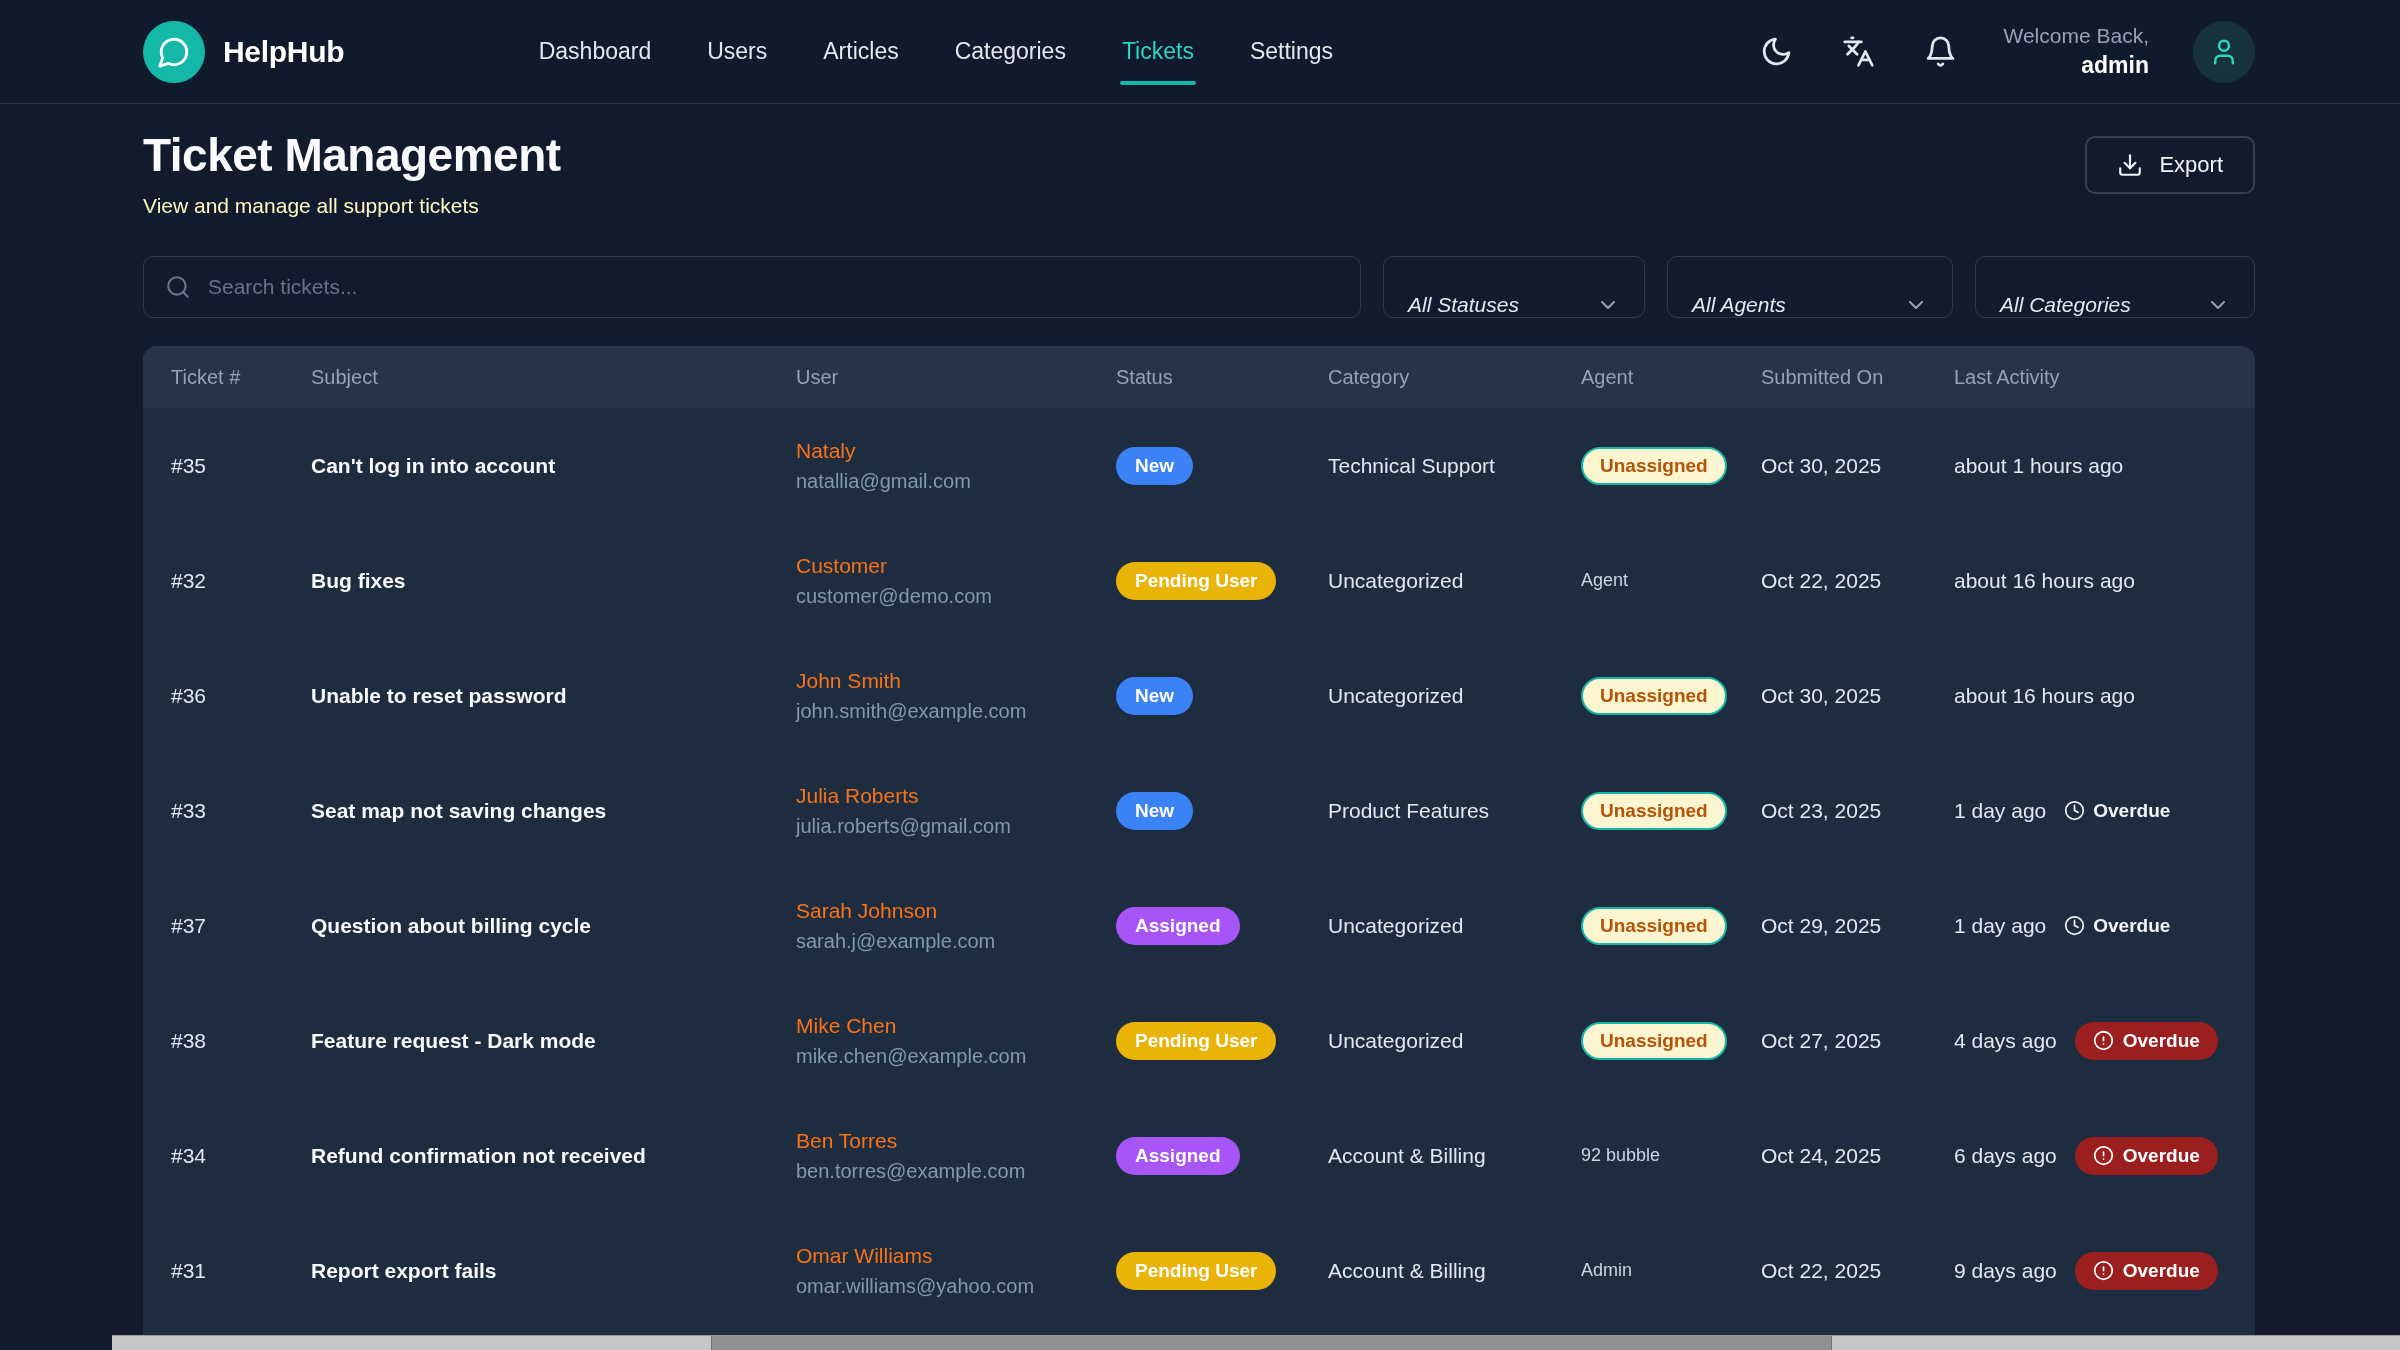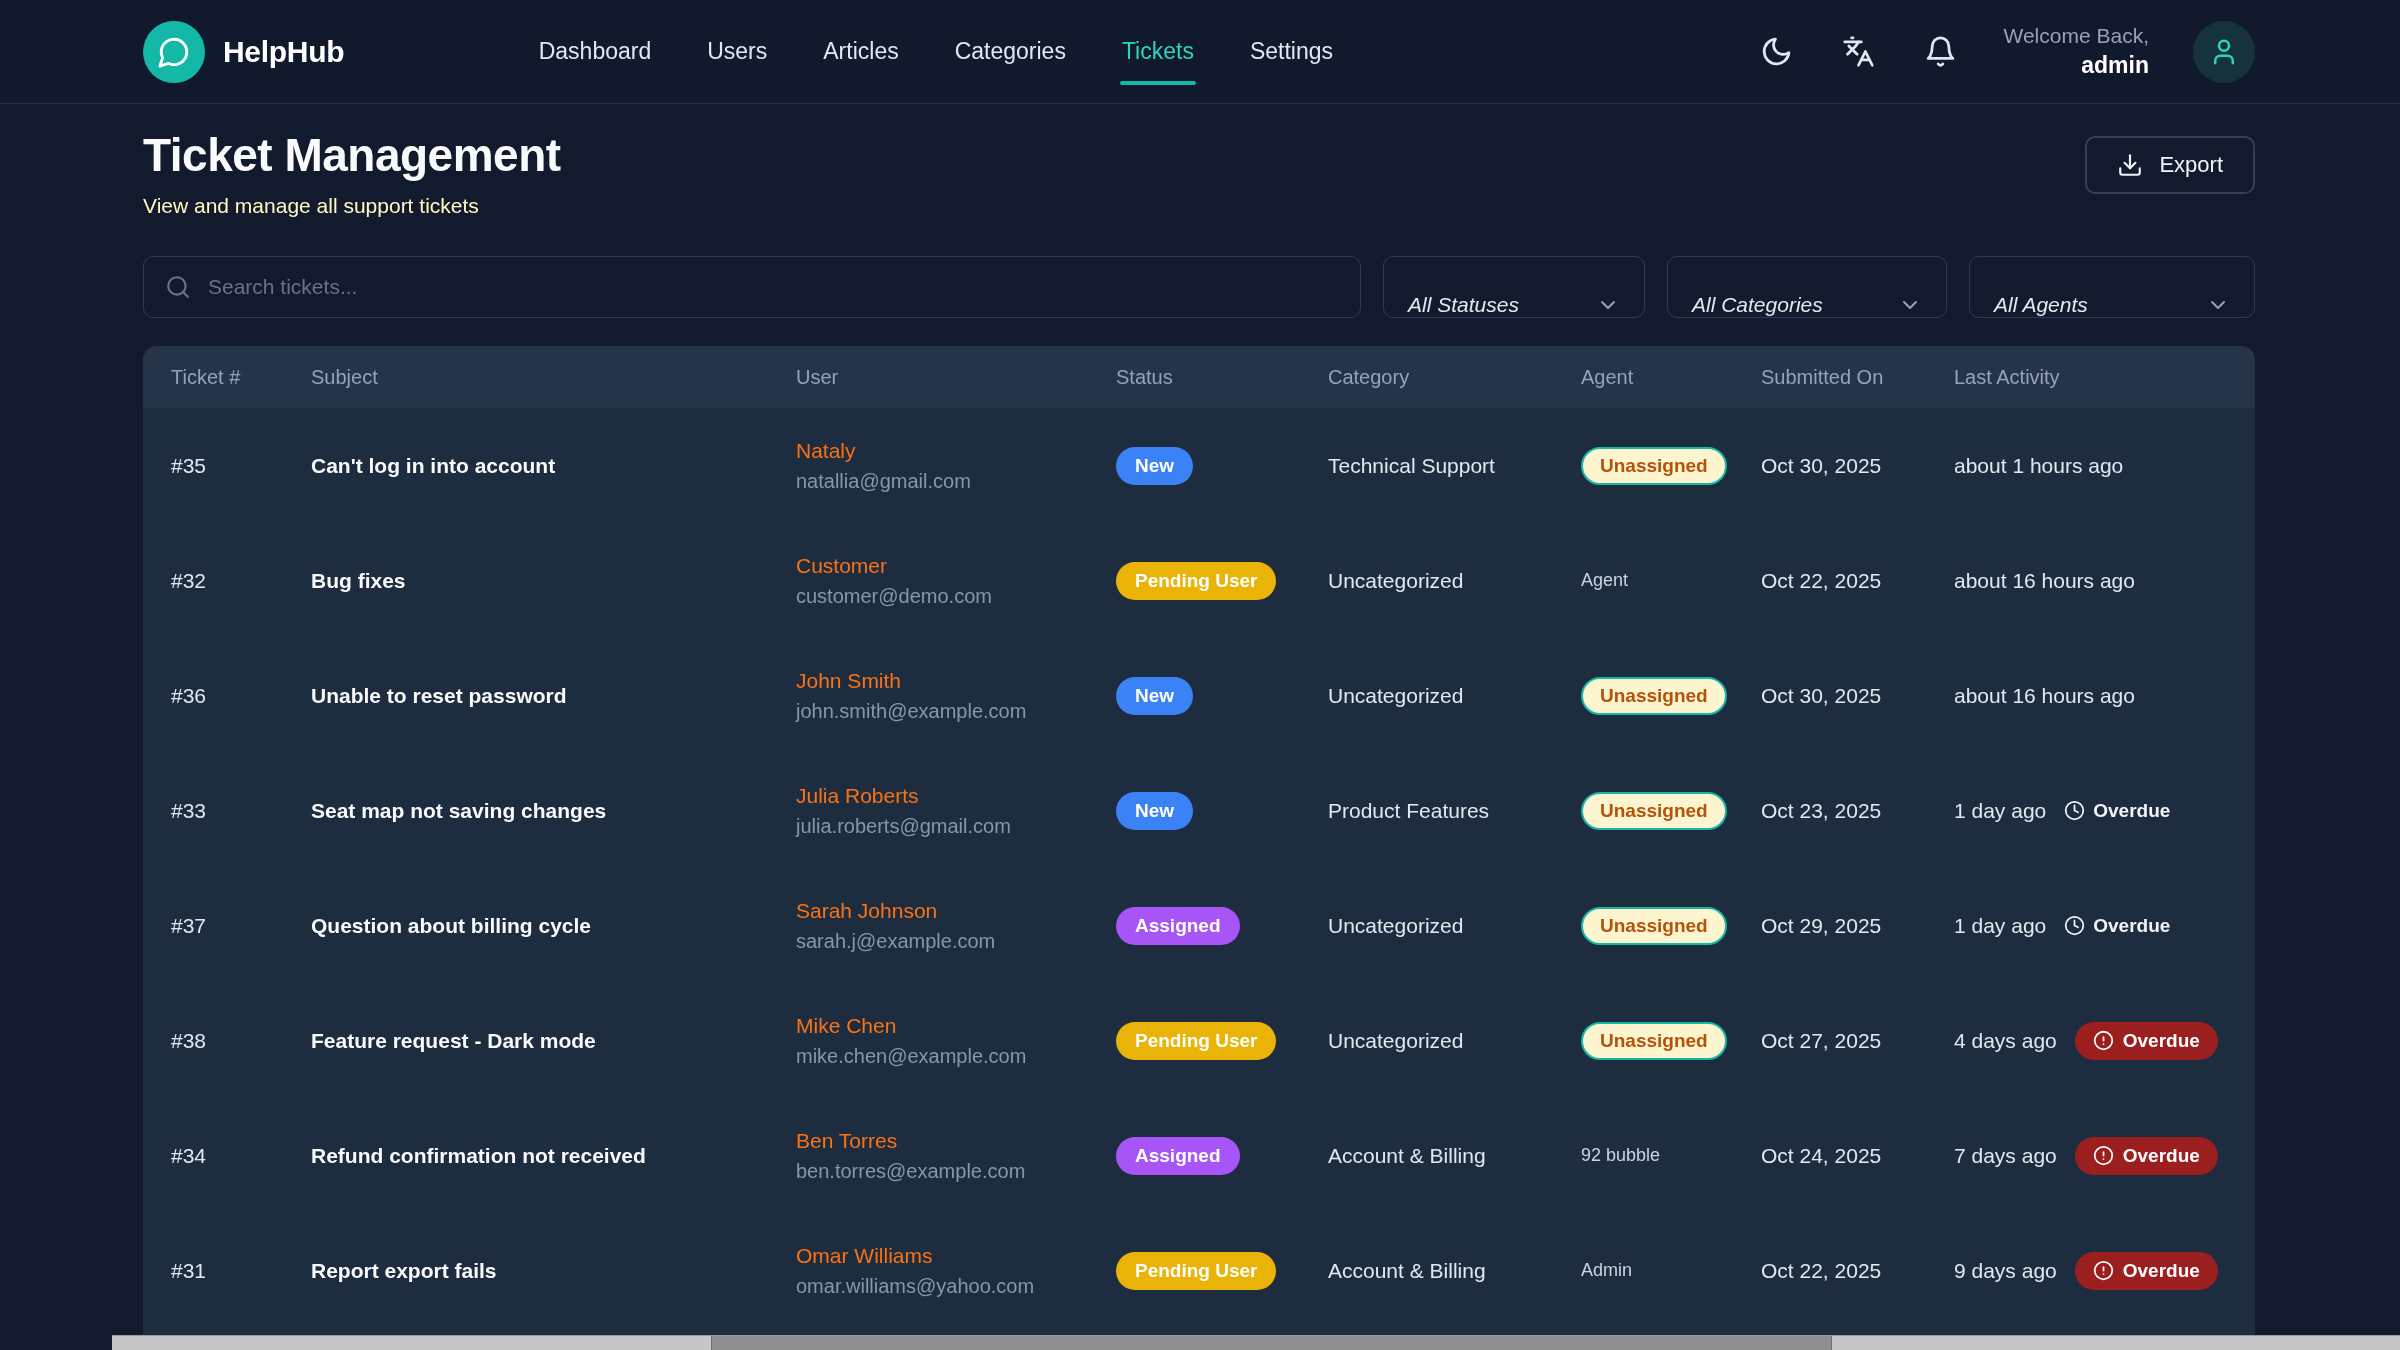--- a/index.html
+++ b/index.html
@@ -223,28 +223,28 @@
           <line x1="21" y1="21" x2="16.65" y2="16.65"></line>
         </svg>
       <input class="search-input" type="text" placeholder="Search tickets..." style="">
     </div>
     <div class="select w1">
       <span>All Statuses</span>
       <svg viewBox="0 0 24 24" fill="none" stroke-width="2" stroke-linecap="round" stroke-linejoin="round">
           <polyline points="6 9 12 15 18 9"></polyline>
         </svg>
     </div>
+    <div class="select w3">
+      <span>All Agents</span>
+      <svg viewBox="0 0 24 24" fill="none" stroke-width="2" stroke-linecap="round" stroke-linejoin="round">
+          <polyline points="6 9 12 15 18 9"></polyline>
+        </svg>
+    </div>
     <div class="select w2">
       <span>All Categories</span>
-      <svg viewBox="0 0 24 24" fill="none" stroke-width="2" stroke-linecap="round" stroke-linejoin="round">
-          <polyline points="6 9 12 15 18 9"></polyline>
-        </svg>
-    </div>
-    <div class="select w3">
-      <span>All Agents</span>
       <svg viewBox="0 0 24 24" fill="none" stroke-width="2" stroke-linecap="round" stroke-linejoin="round">
           <polyline points="6 9 12 15 18 9"></polyline>
         </svg>
     </div>
   </div>
 
   <div class="card">
     <div class="thead" id="table-head">
         <div class="hcell">Ticket #</div>
         <div class="hcell">Subject</div>
@@ -407,21 +407,21 @@
     </div>
     <div class="cell-status">
       <span class="badge b-assigned">Assigned</span>
     </div>
     <div class="cell-category">Account &amp; Billing</div>
     <div class="cell-agent">
       <span class="agent-named">92 bubble</span>
     </div>
     <div class="cell-submitted">Oct 24, 2025</div>
     <div class="cell-activity">
-      <span class="activity-text">7 days ago</span>
+      <span class="activity-text">6 days ago</span>
 
       <span class="overdue-severe">
         <svg viewBox="0 0 24 24" fill="none" stroke-width="2" stroke-linecap="round" stroke-linejoin="round">
                 <circle cx="12" cy="12" r="10"></circle>
                 <line x1="12" y1="8" x2="12" y2="12"></line>
                 <line x1="12" y1="16" x2="12.01" y2="16"></line>
               </svg>
         <span>Overdue</span>
       </span>
     </div>

